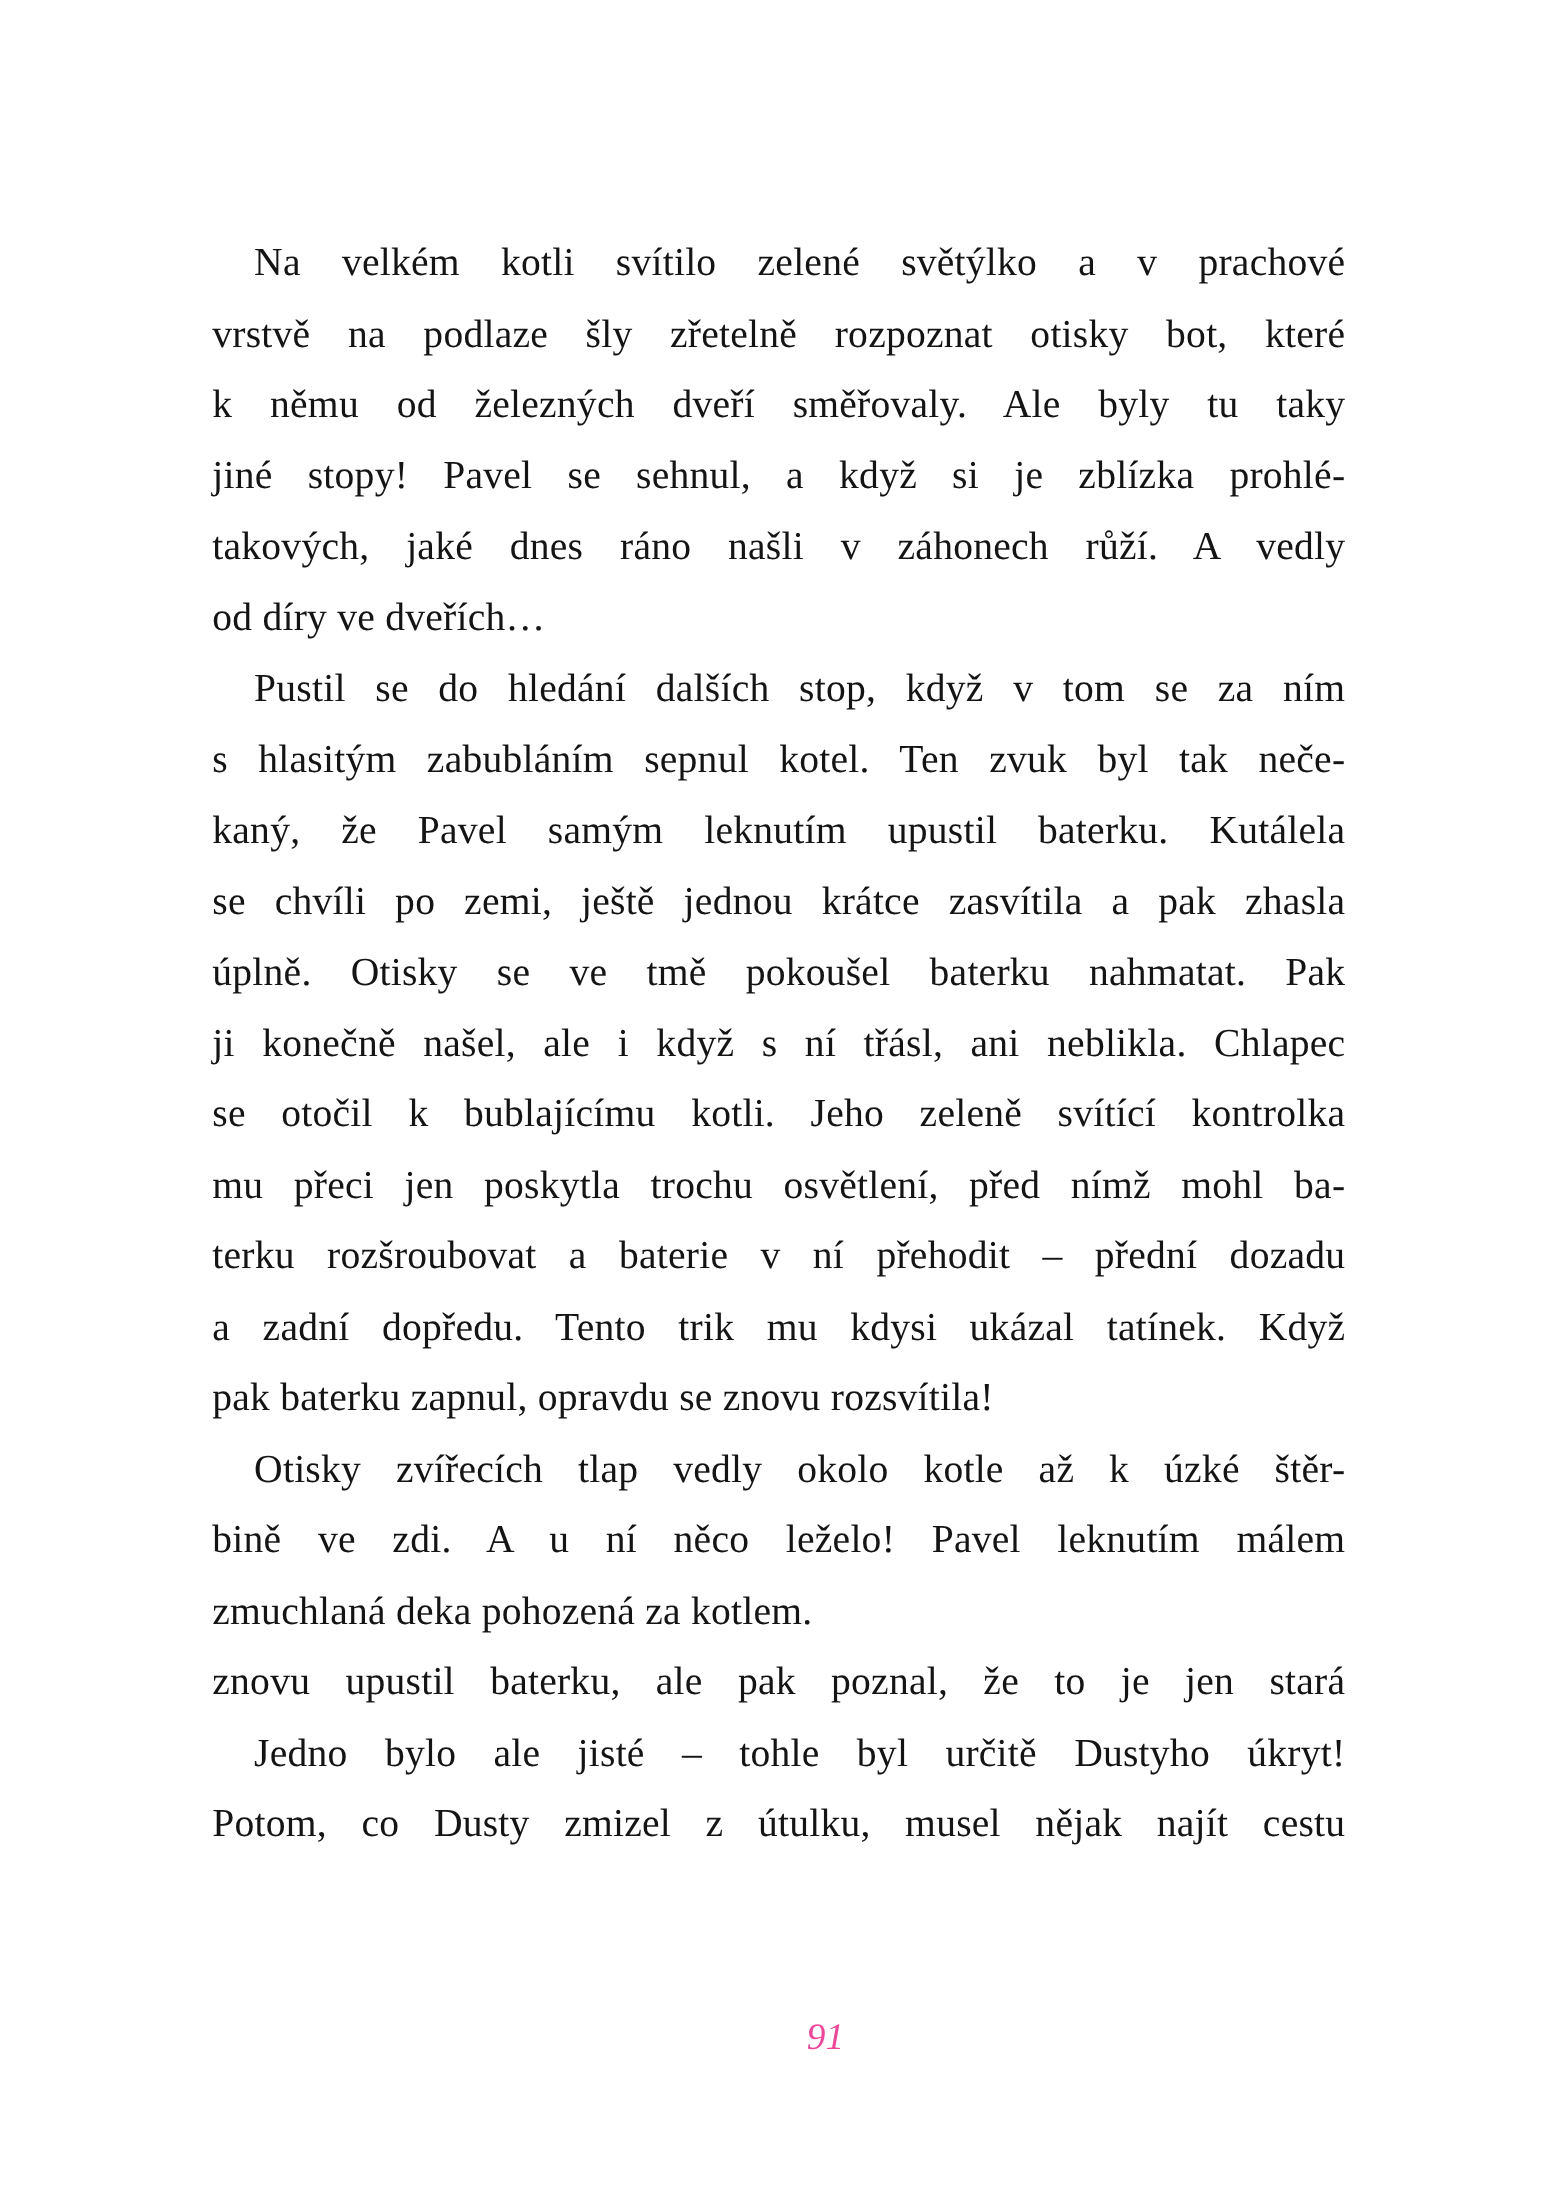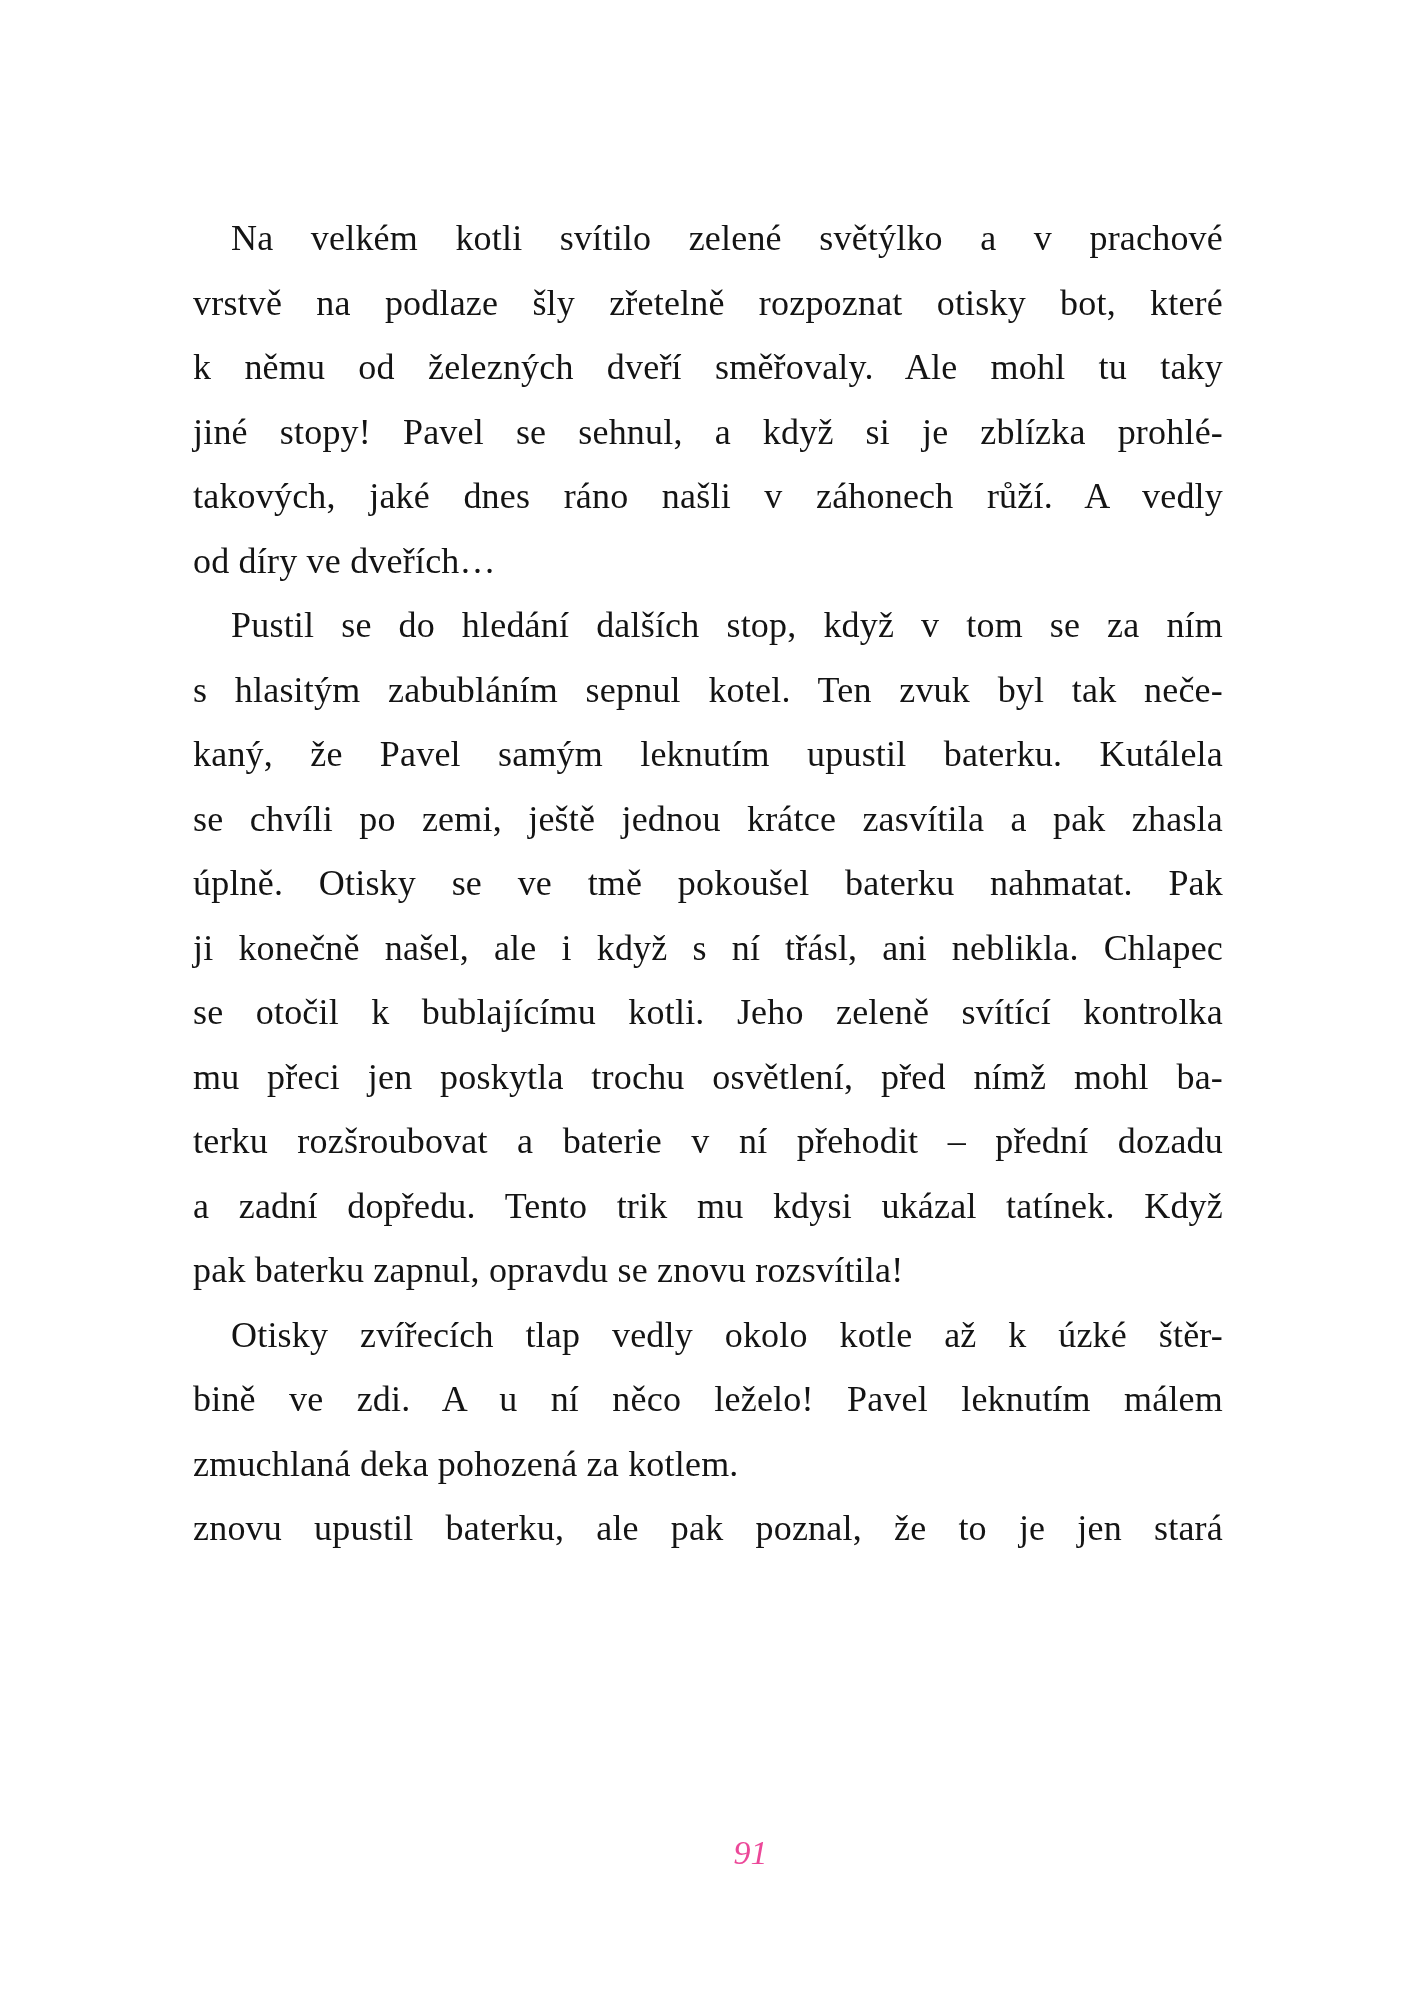--- a/index.html
+++ b/index.html
@@ -58,21 +58,21 @@
   }
 </style>
 </head>
 <body>
 
 <div class="book-page">
   <div class="page-text">
       <div class="paragraph">
         <div class="text-line indent">Na velkém kotli svítilo zelené světýlko a v prachové</div>
         <div class="text-line">vrstvě na podlaze šly zřetelně rozpoznat otisky bot, které</div>
-        <div class="text-line">k němu od železných dveří směřovaly. Ale mohl tu taky</div>
+        <div class="text-line">k němu od železných dveří směřovaly. Ale byly tu taky</div>
         <div class="text-line">jiné stopy! Pavel se sehnul, a když si je zblízka prohlé-</div>
         <div class="text-line">takových, jaké dnes ráno našli v záhonech růží. A vedly</div>
         <div class="text-line fin">od díry ve dveřích…</div>
       </div>
       <div class="paragraph">
         <div class="text-line indent">Pustil se do hledání dalších stop, když v tom se za ním</div>
         <div class="text-line">s hlasitým zabubláním sepnul kotel. Ten zvuk byl tak neče-</div>
         <div class="text-line">kaný, že Pavel samým leknutím upustil baterku. Kutálela</div>
         <div class="text-line">se chvíli po zemi, ještě jednou krátce zasvítila a pak zhasla</div>
         <div class="text-line">úplně. Otisky se ve tmě pokoušel baterku nahmatat. Pak</div>
@@ -82,15 +82,19 @@
         <div class="text-line">terku rozšroubovat a baterie v ní přehodit – přední dozadu</div>
         <div class="text-line">a zadní dopředu. Tento trik mu kdysi ukázal tatínek. Když</div>
         <div class="text-line fin">pak baterku zapnul, opravdu se znovu rozsvítila!</div>
       </div>
       <div class="paragraph">
         <div class="text-line indent">Otisky zvířecích tlap vedly okolo kotle až k úzké štěr-</div>
         <div class="text-line">bině ve zdi. A u ní něco leželo! Pavel leknutím málem</div>
         <div class="text-line fin">zmuchlaná deka pohozená za kotlem.</div>
         <div class="text-line">znovu upustil baterku, ale pak poznal, že to je jen stará</div>
       </div>
+      <div class="paragraph">
+        <div class="text-line indent">Jedno bylo ale jisté – tohle byl určitě Dustyho úkryt!</div>
+        <div class="text-line">Potom, co Dusty zmizel z útulku, musel nějak najít cestu</div>
+      </div>
     </div>
   <div class="page-number">91</div>
 </div>
 
 </body></html>

